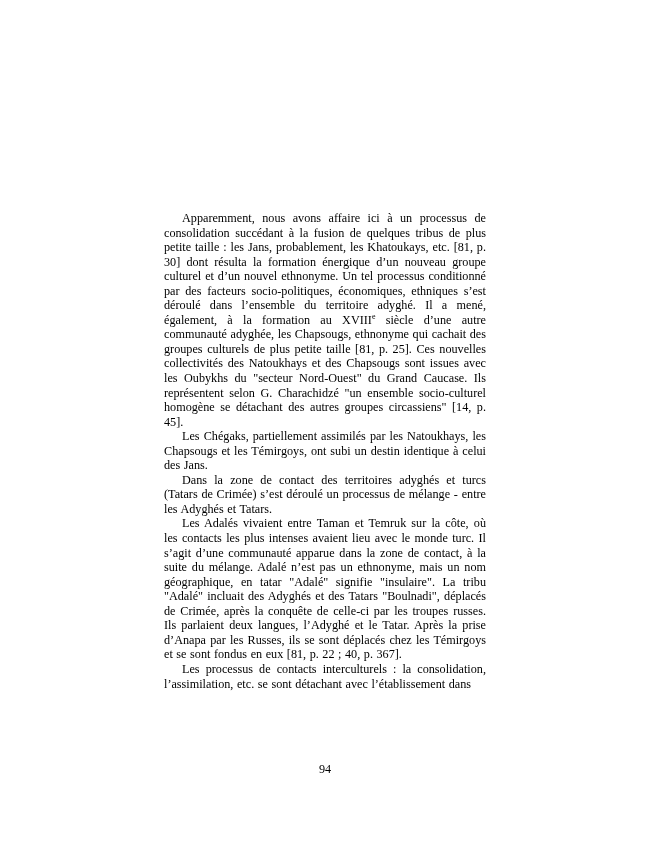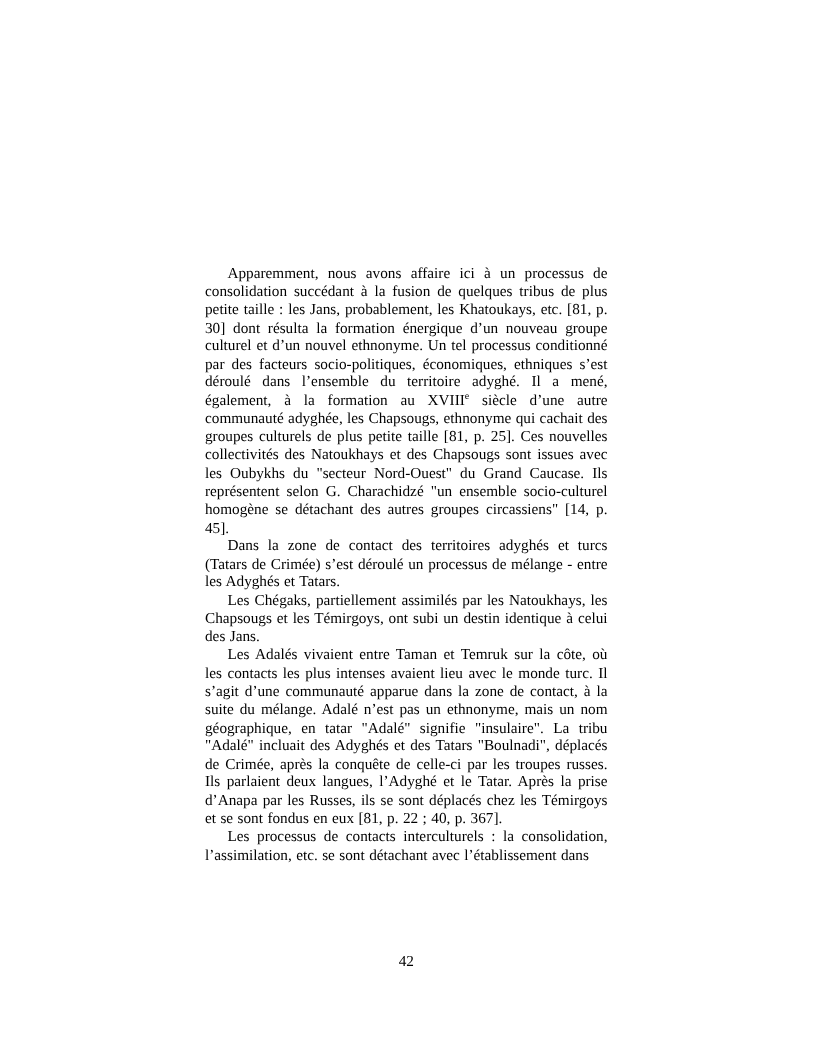--- a/index.html
+++ b/index.html
@@ -45,22 +45,22 @@
       font-size: 12.2px;
       line-height: 14.55px;
     }
   </style>
 </head>
 <body>
 
 <div class="text-block">
   <p><span>Apparemment, nous avons affaire ici à un processus de consolidation succédant à la fusion de quelques tribus de plus petite taille : les Jans, probablement, les Khatoukays, etc. [81, p. 30] dont résulta la formation énergique d’un nouveau groupe culturel et d’un nouvel ethnonyme. Un tel processus conditionné par des facteurs socio-politiques, économiques, ethniques s’est déroulé dans l’ensemble du territoire adyghé. Il a mené, également, à la formation au XVIII</span><sup>e</sup><span> siècle d’une autre communauté adyghée, les Chapsougs, ethnonyme qui cachait des groupes culturels de plus petite taille [81, p. 25]. Ces nouvelles collectivités des Natoukhays et des Chapsougs sont issues avec les Oubykhs du "secteur Nord-Ouest" du Grand Caucase. Ils représentent selon G. Charachidzé "un ensemble socio-culturel homogène se détachant des autres groupes circassiens" [14, p. 45].</span></p>
 
+  <p>Les Chégaks, partiellement assimilés par les Natoukhays, les Chapsougs et les Témirgoys, ont subi un destin identique à celui des Jans.</p>
+
   <p>Dans la zone de contact des territoires adyghés et turcs (Tatars de Crimée) s’est déroulé un processus de mélange - entre les Adyghés et Tatars.</p>
-
-  <p>Les Chégaks, partiellement assimilés par les Natoukhays, les Chapsougs et les Témirgoys, ont subi un destin identique à celui des Jans.</p>
 
   <p>Les Adalés vivaient entre Taman et Temruk sur la côte, où les contacts les plus intenses avaient lieu avec le monde turc. Il s’agit d’une communauté apparue dans la zone de contact, à la suite du mélange. Adalé n’est pas un ethnonyme, mais un nom géographique, en tatar "Adalé" signifie "insulaire". La tribu "Adalé" incluait des Adyghés et des Tatars "Boulnadi", déplacés de Crimée, après la conquête de celle-ci par les troupes russes. Ils parlaient deux langues, l’Adyghé et le Tatar. Après la prise d’Anapa par les Russes, ils se sont déplacés chez les Témirgoys et se sont fondus en eux [81, p. 22 ; 40, p. 367].</p>
 
   <p>Les processus de contacts interculturels : la consolidation, l’assimilation, etc. se sont détachant avec l’établissement dans</p>
 </div>
 
-<div class="page-number">42</div>
+<div class="page-number">94</div>
 
 </body></html>

